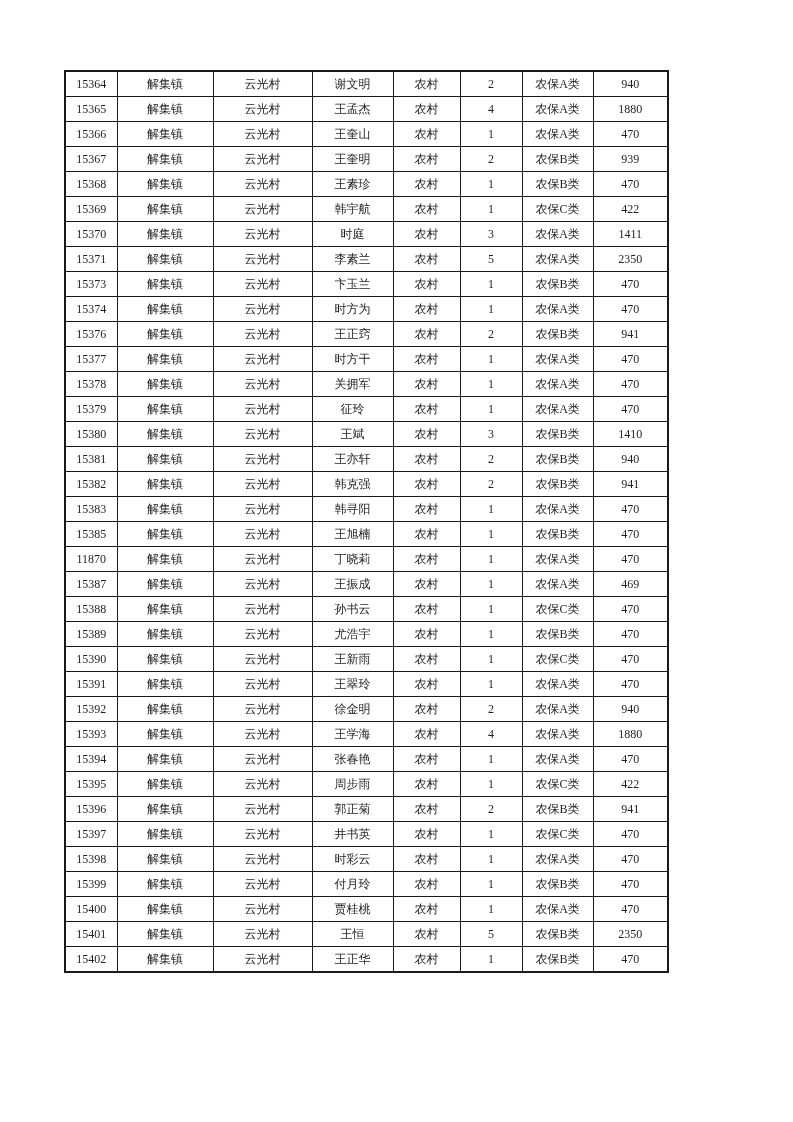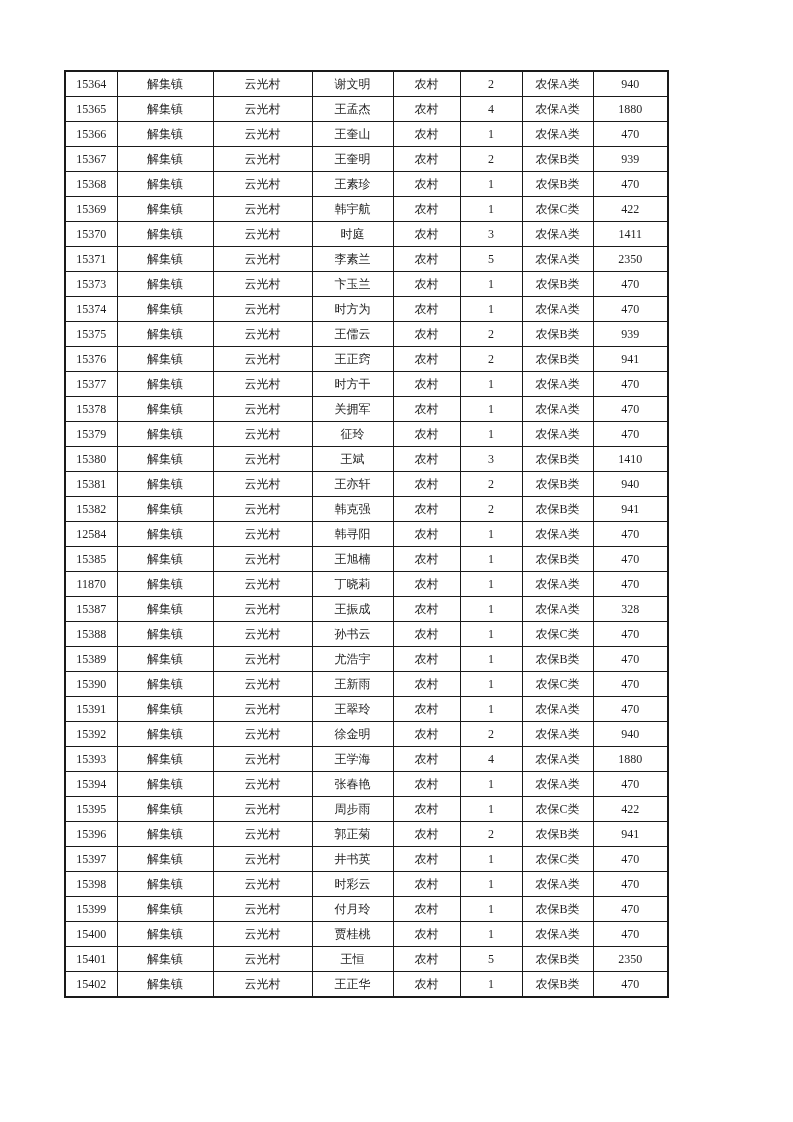--- a/index.html
+++ b/index.html
@@ -146,30 +146,20 @@
           <td>15374</td>
           <td>解集镇</td>
           <td>云光村</td>
           <td>时方为</td>
           <td>农村</td>
           <td>1</td>
           <td>农保A类</td>
           <td>470</td>
         </tr>
         <tr>
-          <td>15375</td>
-          <td>解集镇</td>
-          <td>云光村</td>
-          <td>王儒云</td>
-          <td>农村</td>
-          <td>2</td>
-          <td>农保B类</td>
-          <td>939</td>
-        </tr>
-        <tr>
           <td>15376</td>
           <td>解集镇</td>
           <td>云光村</td>
           <td>王正窍</td>
           <td>农村</td>
           <td>2</td>
           <td>农保B类</td>
           <td>941</td>
         </tr>
         <tr>
@@ -226,21 +216,21 @@
           <td>15382</td>
           <td>解集镇</td>
           <td>云光村</td>
           <td>韩克强</td>
           <td>农村</td>
           <td>2</td>
           <td>农保B类</td>
           <td>941</td>
         </tr>
         <tr>
-          <td>12584</td>
+          <td>15383</td>
           <td>解集镇</td>
           <td>云光村</td>
           <td>韩寻阳</td>
           <td>农村</td>
           <td>1</td>
           <td>农保A类</td>
           <td>470</td>
         </tr>
         <tr>
           <td>15385</td>
@@ -263,21 +253,21 @@
           <td>470</td>
         </tr>
         <tr>
           <td>15387</td>
           <td>解集镇</td>
           <td>云光村</td>
           <td>王振成</td>
           <td>农村</td>
           <td>1</td>
           <td>农保A类</td>
-          <td>328</td>
+          <td>469</td>
         </tr>
         <tr>
           <td>15388</td>
           <td>解集镇</td>
           <td>云光村</td>
           <td>孙书云</td>
           <td>农村</td>
           <td>1</td>
           <td>农保C类</td>
           <td>470</td>

